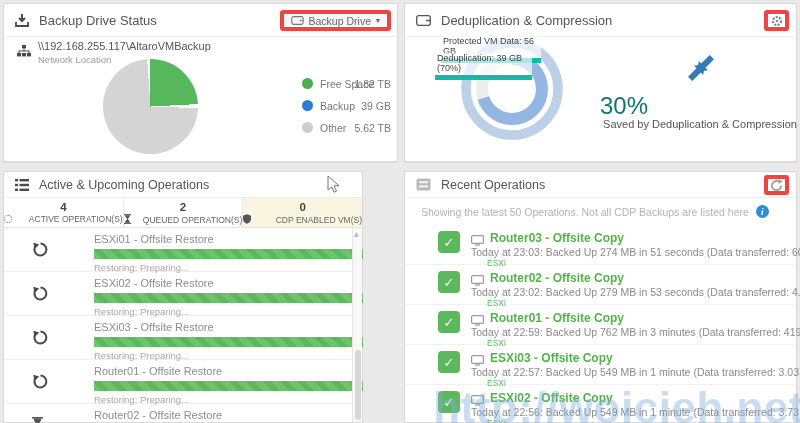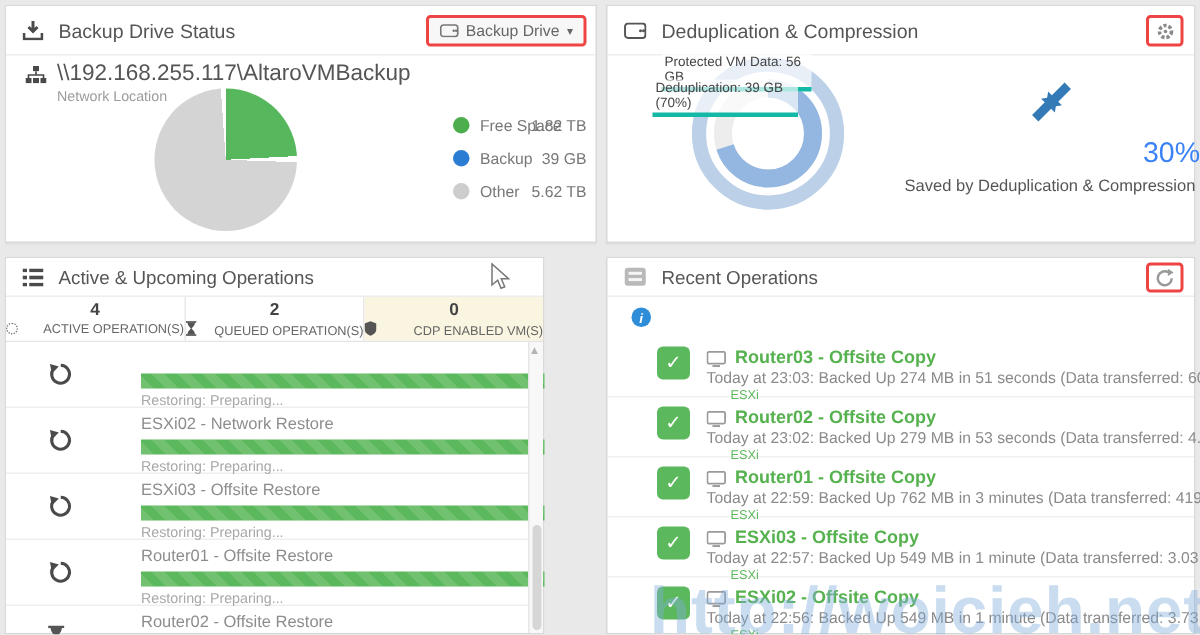--- a/index.html
+++ b/index.html
@@ -15,46 +15,46 @@
 
   .phead { position:relative; height:33px; border-bottom:1px solid #ededed; display:flex; align-items:center; padding:0 11px; }
   .phead.small { height:26px; }
   .ptitle { font-size:13px; color:#555; margin-left:10px; }
   .phead.small .ptitle { font-size:12.5px; }
   .hicon { display:inline-flex; align-items:center; }
 
   .glyph { font-family:"DejaVu Sans", sans-serif; }
 
   
-  .btn { position:absolute; background:#f7f7f7; border:2px solid #ef4444; border-radius:3px; color:#666;
+  .btn { position:absolute; background:#f7f7f7; border:4px solid #ef4444; border-radius:3px; color:#666;
          display:flex; align-items:center; justify-content:center; cursor:pointer; }
   .drive-btn { right:6px; top:6px; height:21px; padding:0 7px; font-size:10.5px; gap:5px; }
   .sq-btn { right:7px; top:6px; width:25px; height:21px; background:#fff; }
   .phead.small .sq-btn { top:3px; height:20px; }
 
   
   .netloc { position:absolute; left:13px; top:36px; display:flex; gap:7px; }
-  .netloc .l1 { font-size:15px; color:#555; }
+  .netloc .l1 { font-size:11px; color:#555; }
   .netloc .l2 { font-size:9.5px; color:#9c9c9c; margin-top:2px; }
   .pie { position:absolute; left:99px; top:55px; width:95px; height:95px; border-radius:50%;
          background:conic-gradient(#57b75c 0deg 87deg, #ffffff 87deg 92deg, #d4d4d4 92deg 356deg, #ffffff 356deg 360deg); }
   .legend { position:absolute; left:298px; right:6px; top:74px; }
   .leg-row { position:relative; height:22px; display:flex; align-items:flex-start; }
   .dot { width:11px; height:11px; border-radius:50%; margin-right:7px; flex:none; }
   .dot.green { background:#4cae4c; } .dot.blue { background:#2b7cd3; } .dot.gray { background:#cdcdcd; }
   .leg-label { font-size:10.5px; color:#777; }
   .leg-value { position:absolute; right:0; font-size:10.5px; color:#777; }
 
   
   .donut { position:absolute; left:52px; top:30px; }
-  .callout { position:absolute; font-size:9px; color:#444; border-bottom:3px solid #14b8a6; padding:0 2px 2px 2px; background:rgba(255,255,255,.65); z-index:3; }
+  .callout { position:absolute; font-size:9px; color:#444; border-bottom:5px solid #14b8a6; padding:0 2px 2px 2px; background:rgba(255,255,255,.65); z-index:3; }
   .co1 { left:36px; top:32px; width:100px; }
   .co2 { left:30px; top:49px; width:97px; }
   .sav-icon { position:absolute; left:276px; top:44px; }
-  .sav-pct { position:absolute; left:195px; top:88px; width:200px; text-align:right; font-size:19px; color:#3b82f6; }
+  .sav-pct { position:absolute; left:195px; top:88px; width:200px; text-align:left; font-size:24px; color:#0f766e; }
   .sav-cap { position:absolute; left:175px; top:114px; width:240px; text-align:center; font-size:11px; color:#555; }
 
   
   .tabs { position:absolute; left:0; right:0; top:26px; height:30px; display:flex; border-bottom:1px solid #e4e4e4; }
   .tab { flex:1; border-right:1px solid #e8e8e8; text-align:center; padding-top:3px; cursor:pointer; background:#fff; }
   .tab:last-child { border-right:none; background:#faf5e1; }
   .tab .cnt { font-size:11.5px; color:#444; font-weight:bold; line-height:12px; }
   .tab .lbl { font-size:8.5px; color:#666; display:flex; align-items:center; justify-content:space-between; gap:4px; margin-top:1px; }
   .spinner { display:inline-block; width:8px; height:8px; border:1.4px dotted #777; border-radius:50%; }
 
@@ -228,29 +228,30 @@
             <span>CDP ENABLED VM(S)</span>
           </div>
       </div>
     </div>
     <div class="op-list">
       <div class="op-row">
         <span class="op-icon"><svg width="17" height="17" viewBox="0 0 20 20">
               <path d="M4.5 5.5 A7 7 0 1 0 10 3" fill="none" stroke="#4a4a4a" stroke-width="2.4"></path>
               <polygon points="1.5,2 8.5,4 3,9.5" fill="#4a4a4a"></polygon>
             </svg></span>
+        <div class="op-title">ESXi01 - Offsite Restore</div>
         <div class="op-bar"></div>
         <div class="op-status">Restoring:  Preparing...</div>
       </div>
       <div class="op-row">
         <span class="op-icon"><svg width="17" height="17" viewBox="0 0 20 20">
               <path d="M4.5 5.5 A7 7 0 1 0 10 3" fill="none" stroke="#4a4a4a" stroke-width="2.4"></path>
               <polygon points="1.5,2 8.5,4 3,9.5" fill="#4a4a4a"></polygon>
             </svg></span>
-        <div class="op-title">ESXi02 - Network Restore</div>
+        <div class="op-title">ESXi02 - Offsite Restore</div>
         <div class="op-bar"></div>
         <div class="op-status">Restoring:  Preparing...</div>
       </div>
       <div class="op-row">
         <span class="op-icon"><svg width="17" height="17" viewBox="0 0 20 20">
               <path d="M4.5 5.5 A7 7 0 1 0 10 3" fill="none" stroke="#4a4a4a" stroke-width="2.4"></path>
               <polygon points="1.5,2 8.5,4 3,9.5" fill="#4a4a4a"></polygon>
             </svg></span>
         <div class="op-title">ESXi03 - Offsite Restore</div>
         <div class="op-bar"></div>
@@ -292,20 +293,21 @@
       </span>
       <span class="ptitle">Recent Operations</span>
       <div class="btn sq-btn">
         <svg width="13" height="13" viewBox="0 0 14 14">
             <path d="M12 7 A5 5 0 1 1 9.5 2.7" stroke="#999" stroke-width="1.8" fill="none"></path>
             <polygon points="9.2,0.2 9.2,5.4 13.4,2.8" fill="#999"></polygon>
           </svg>
       </div>
     </div>
     <div class="notice">
+      <span>Showing the latest 50 Operations. Not all CDP Backups are listed here</span>
       <span class="info-ic">i</span>
     </div>
     <div class="rec-list">
       <div class="rec-row">
         <span class="check glyph">✓</span>
         <span class="rec-mon"><svg width="13" height="11" viewBox="0 0 13 11">
               <rect x="0.6" y="0.6" width="11.8" height="7.8" rx="1" fill="none" stroke="#9a9a9a" stroke-width="1.2"></rect>
               <rect x="4" y="9.4" width="5" height="1.3" fill="#9a9a9a"></rect>
             </svg></span>
         <span class="rec-title">Router03 - Offsite Copy</span>

